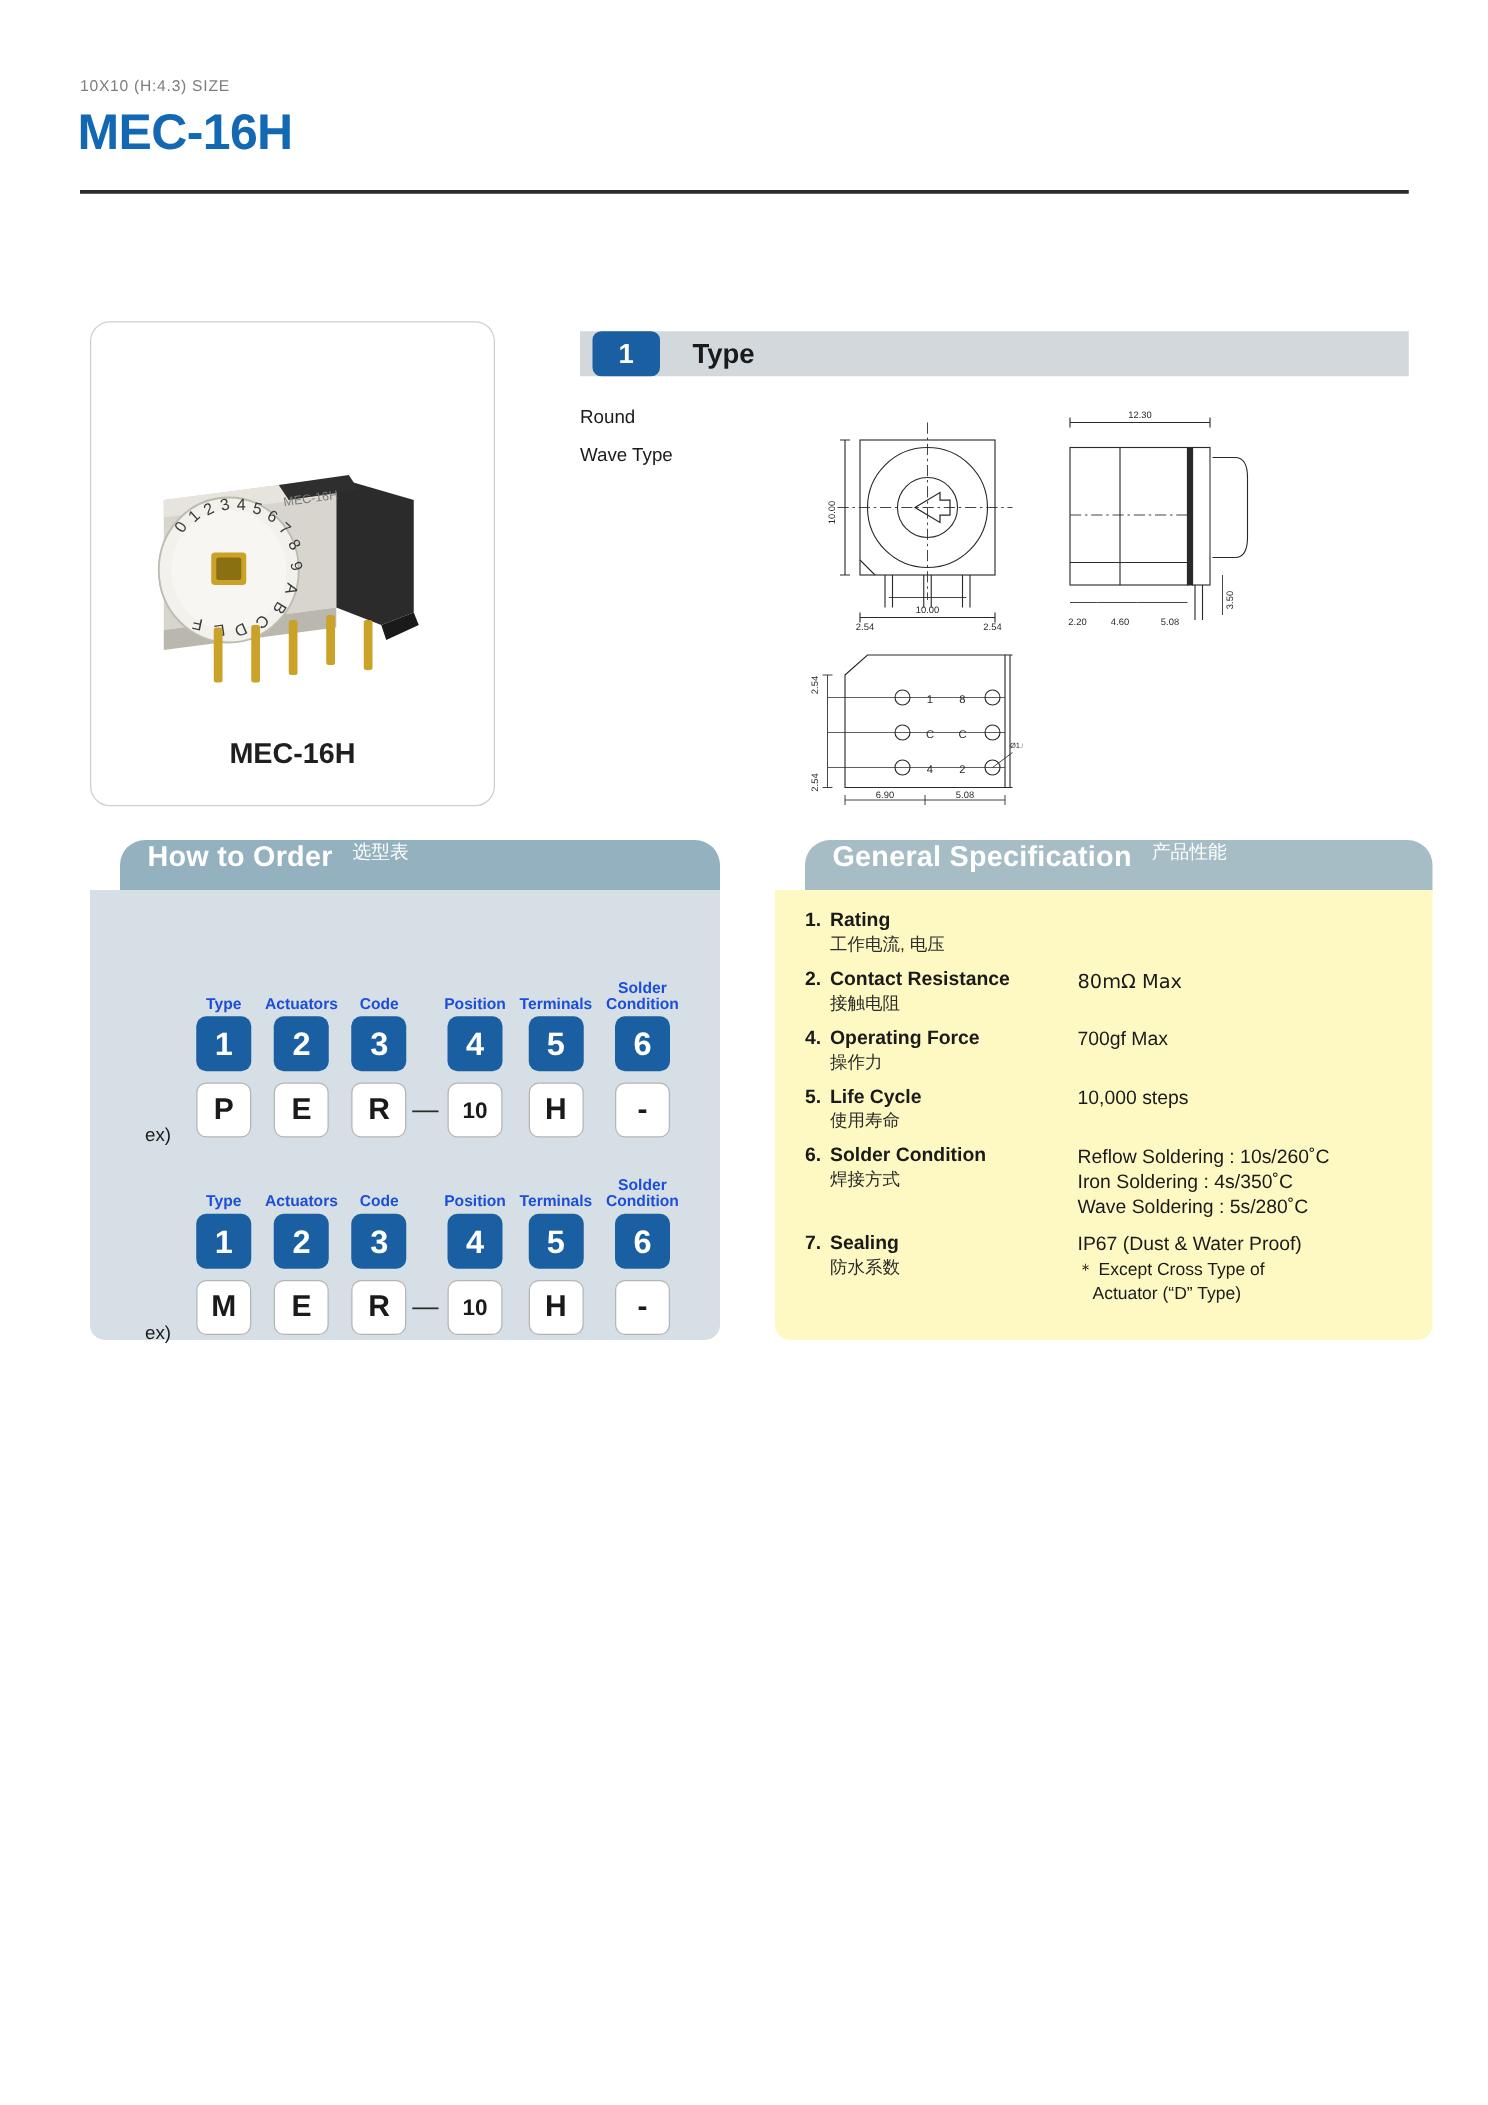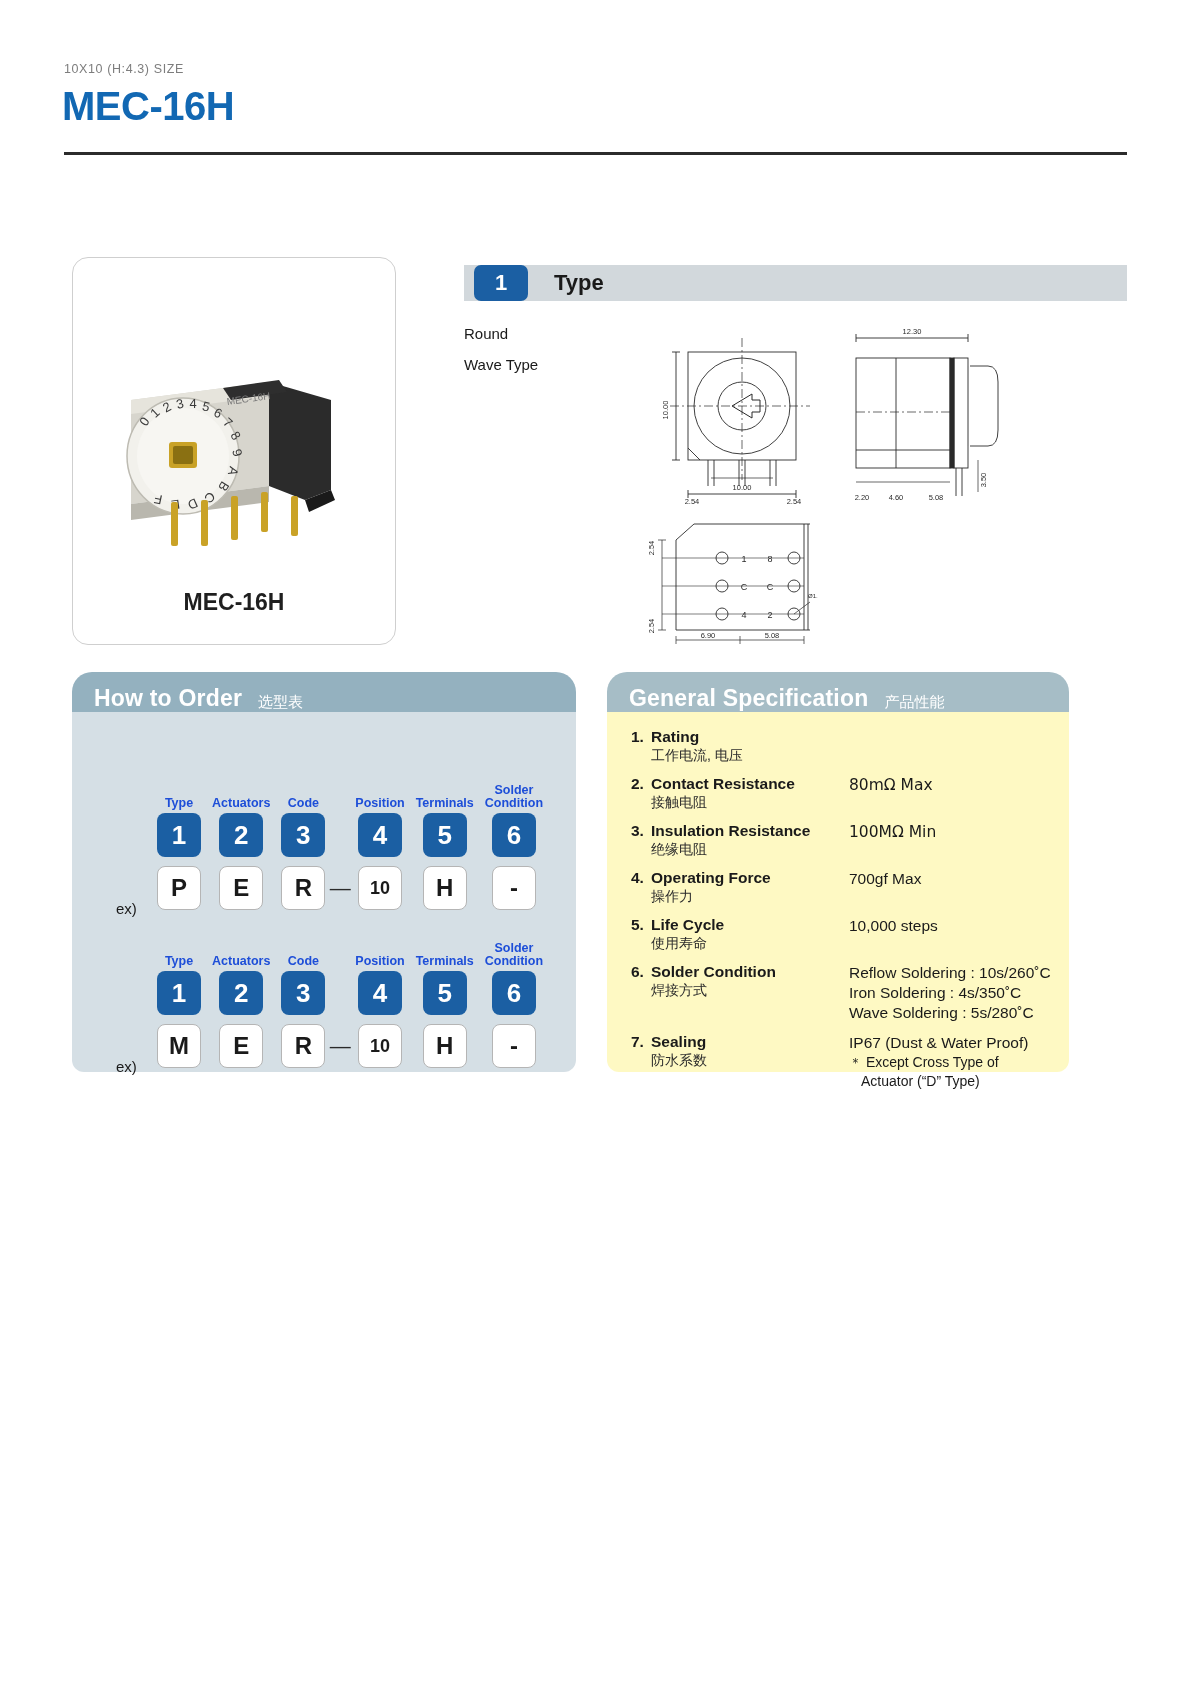--- a/index.html
+++ b/index.html
@@ -59,22 +59,22 @@
   }
 
   
   .dwg { position: absolute; }
   .dwg svg { display: block; }
 
   
   .panel { position: absolute; }
   .panel-head {
     height: 40px; border-radius: 20px 20px 0 0;
-    background: #94b1bf; display: flex; align-items: flex-end;
-    padding-left: 22px; color: #fff;
+    background: #94b1bf; display: flex; align-items: flex-start;
+    padding-left: 22px; color: #fff; margin-left: 24px;
   }
   .panel-head .en { font-size: 23px; font-weight: 600; letter-spacing: .2px; }
   .panel-head .cn { font-size: 15px; font-weight: 400; margin-left: 16px; }
   .panel-body {
     background: #d5dfe5; border-radius: 0 0 12px 12px;
   }
   #how-to-order .panel-head { background: #94b1bf; }
   #how-to-order .panel-body { background: #d5dfe5; height: 360px; position: relative; }
   #gen-spec .panel-head { background: #a6bdc6; }
   #gen-spec .panel-body { background: #fef9c3; height: 360px; position: relative; padding: 16px 18px 0 24px; }
@@ -406,21 +406,21 @@
 Condition</div>
             <div class="cell-num">6</div>
             <div class="cell-val" style="margin-top:9px;">-</div>
           </div>
         </div>
       </div>
 
     </div>
   </div>
 
-  <div class="panel" id="gen-spec" style="left:607px; top:672px; width:462px;">
+  <div class="panel" id="gen-spec" style="left:620px; top:672px; width:526px;">
     <div class="panel-head">
       <span class="en">General Specification</span>
       <span class="cn">产品性能</span>
     </div>
     <div class="panel-body">
 
       <div class="spec-item">
         <div class="spec-left">
           <div><span class="spec-no">1.</span><span class="spec-en">Rating</span></div>
           <div class="spec-cn">工作电流, 电压</div>
@@ -430,29 +430,20 @@
       <div class="spec-item">
         <div class="spec-left">
           <div><span class="spec-no">2.</span><span class="spec-en">Contact Resistance</span></div>
           <div class="spec-cn">接触电阻</div>
         </div>
         <div class="spec-right">
           <span class="line ohm">80mΩ  Max</span>
         </div>
       </div>
 
-      <div class="spec-item">
-        <div class="spec-left">
-          <div><span class="spec-no">3.</span><span class="spec-en">Insulation Resistance</span></div>
-          <div class="spec-cn">绝缘电阻</div>
-        </div>
-        <div class="spec-right">
-          <span class="line ohm">100MΩ  Min</span>
-        </div>
-      </div>
 
       <div class="spec-item">
         <div class="spec-left">
           <div><span class="spec-no">4.</span><span class="spec-en">Operating Force</span></div>
           <div class="spec-cn">操作力</div>
         </div>
         <div class="spec-right">
           <span class="line">700gf  Max</span>
         </div>
       </div>

